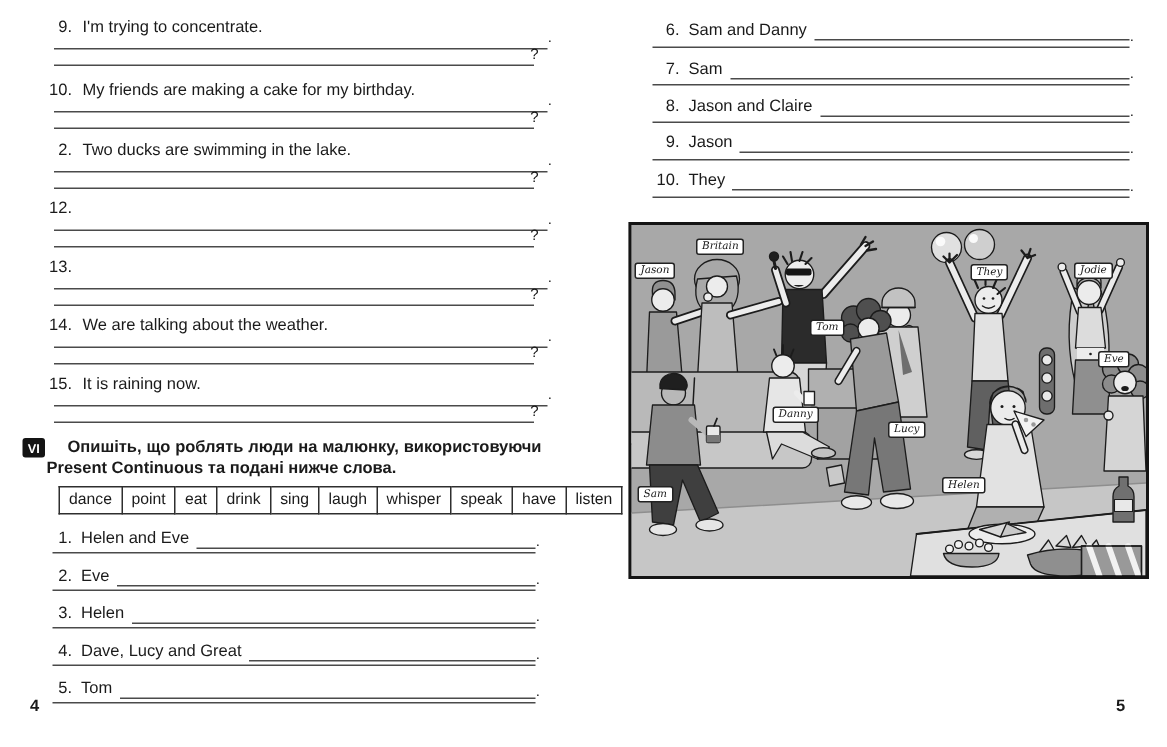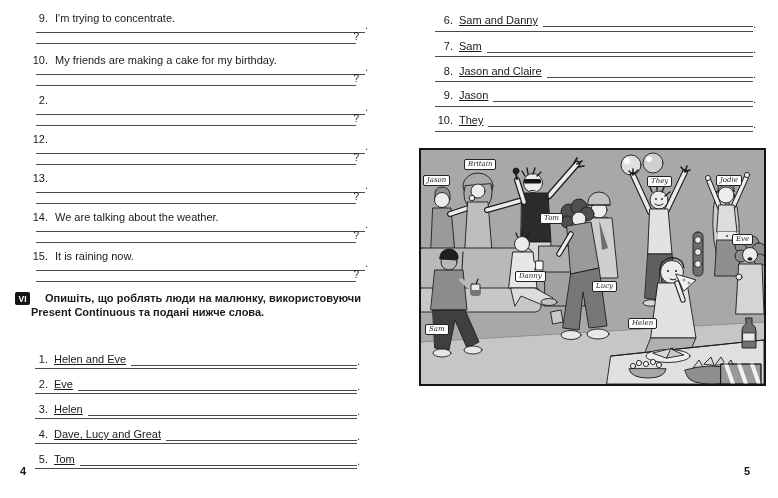--- a/index.html
+++ b/index.html
@@ -24,21 +24,21 @@
   .instr.stretch{text-align:justify;text-align-last:justify;}
   .instr.nowrap{white-space:nowrap;}
 
   .word-table{position:absolute;border-collapse:collapse;}
   .word-table td{
     border:1px solid #2e2e2e;font-size:10.5px;padding:2px 6px 3px;text-align:center;white-space:nowrap;
   }
 
   .fill-row{position:absolute;display:flex;align-items:flex-end;height:14px;font-size:11px;line-height:13px;}
   .fill-num{flex:none;text-align:right;}
-  .fill-name{flex:none;margin-left:6px;white-space:nowrap;text-decoration:underline;}
+  .fill-name{flex:none;margin-left:6px;white-space:nowrap;}
   .fill-rule{flex:1;border-bottom:1px solid #4a4a4a;margin-left:5px;height:13px;}
 
   .pagenum{position:absolute;font-weight:bold;font-size:11px;}
 
   .frame{
     position:absolute;left:30px;top:148px;width:343px;height:234px;
     border:2px solid #141414;background:#a8a8a8;
   }
   .frame svg{display:block;}
   .tag{
@@ -64,20 +64,21 @@
   <div class="q-num" style="left:16px;top:54px">10.</div>
   <div class="q-text" style="left:55px;top:54px">My friends are making a cake for my birthday.</div>
   <div class="rule-line" style="left:36px;top:62px;width:329px">
       <span class="endmark">.</span>
     </div>
   <div class="rule-line" style="left:36px;top:73px;width:320px">
       <span class="endmark">?</span>
     </div>
 
   <div class="q-num" style="left:16px;top:94px">2.</div>
+  <div class="q-text" style="left:55px;top:94px">Two ducks are swimming in the lake.</div>
   <div class="rule-line" style="left:36px;top:102px;width:329px">
       <span class="endmark">.</span>
     </div>
   <div class="rule-line" style="left:36px;top:113px;width:320px">
       <span class="endmark">?</span>
     </div>
 
   <div class="q-num" style="left:16px;top:133px">12.</div>
   <div class="rule-line" style="left:36px;top:141px;width:329px">
       <span class="endmark">.</span>
@@ -109,20 +110,36 @@
       <span class="endmark">.</span>
     </div>
   <div class="rule-line" style="left:36px;top:269px;width:320px">
       <span class="endmark">?</span>
     </div>
 
   <div class="badge" style="left:15px;top:292px">VI</div>
   <div class="instr stretch" style="left:45px;top:292px;width:316px">Опишіть, що роблять люди на малюнку, використовуючи</div>
   <div class="instr nowrap" style="left:31px;top:306px">Present Continuous та подані нижче слова.</div>
 
+  <table class="word-table" style="left:39px;top:324px;width:320px">
+    <tbody>
+        <tr>
+      <td>dance</td>
+      <td>point</td>
+      <td>eat</td>
+      <td>drink</td>
+      <td>sing</td>
+      <td>laugh</td>
+      <td>whisper</td>
+      <td>speak</td>
+      <td>have</td>
+      <td>listen</td>
+    </tr>
+  </tbody>
+    </table>
 
   <div class="fill-row" style="left:20px;top:352px;width:337px">
     <span class="fill-num" style="width:28px">1.</span>
     <span class="fill-name">Helen and Eve</span>
     <span class="fill-rule"></span>
   </div>
   <div class="rule-line" style="left:35px;top:356px;width:322px">
       <span class="endmark">.</span>
     </div>
 

